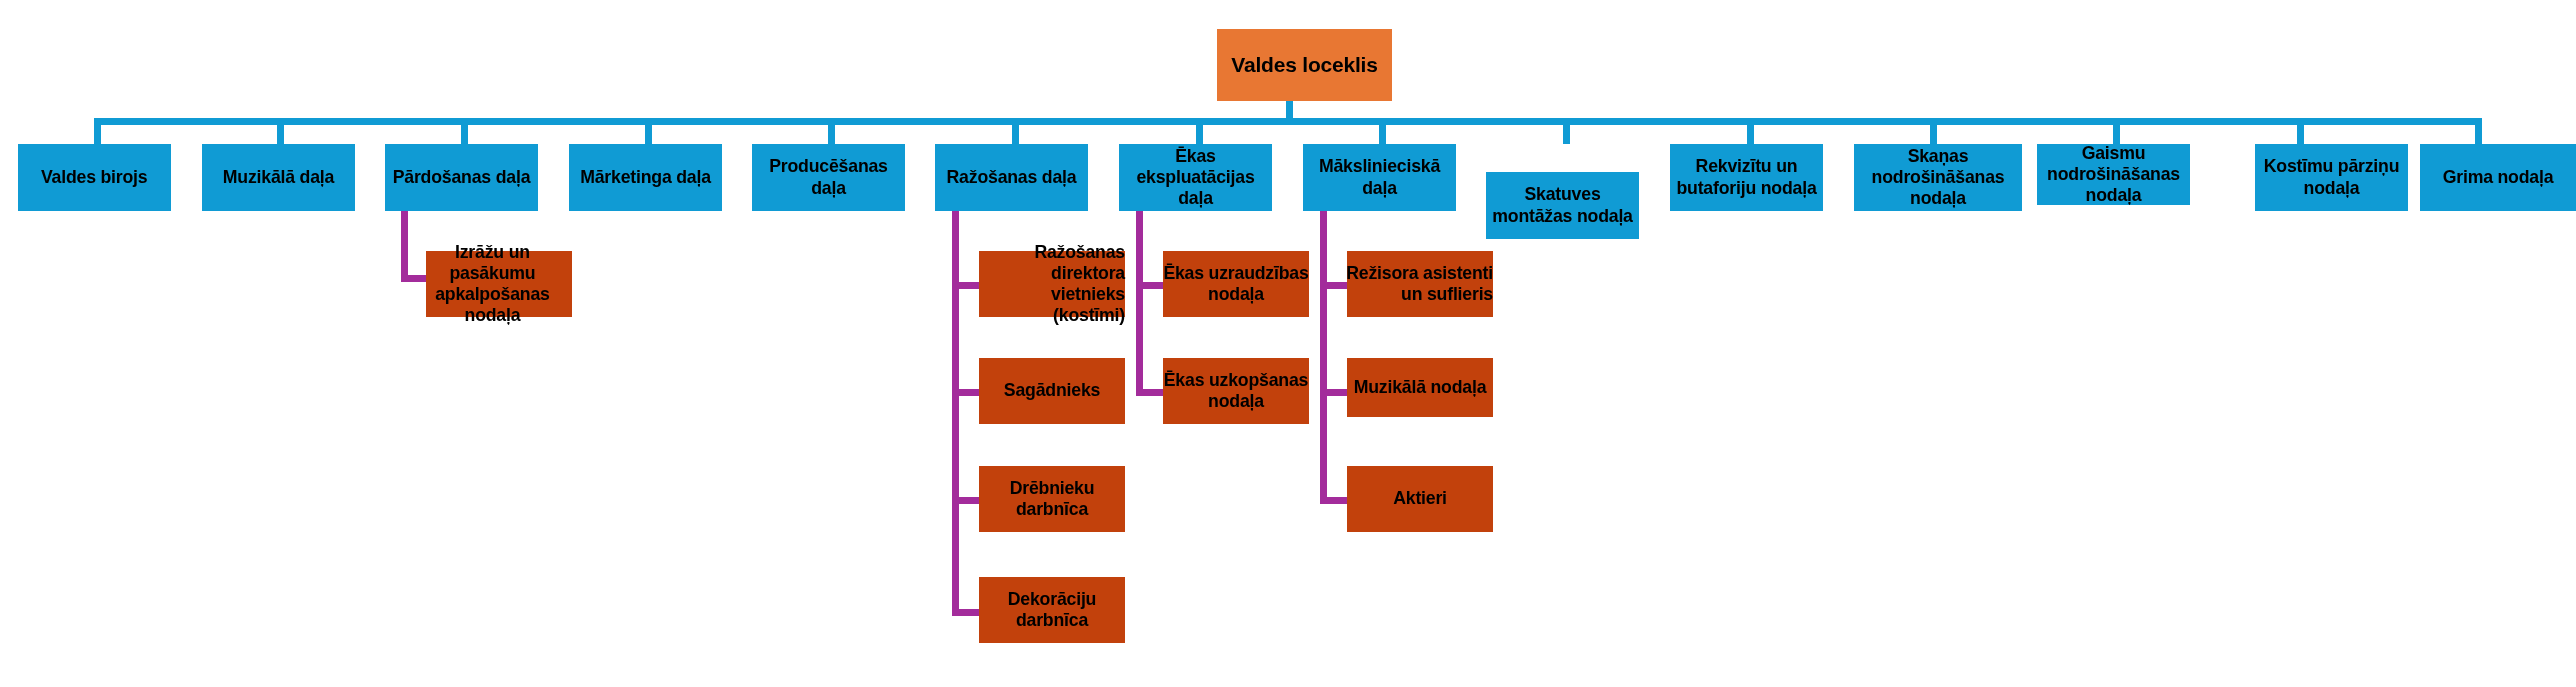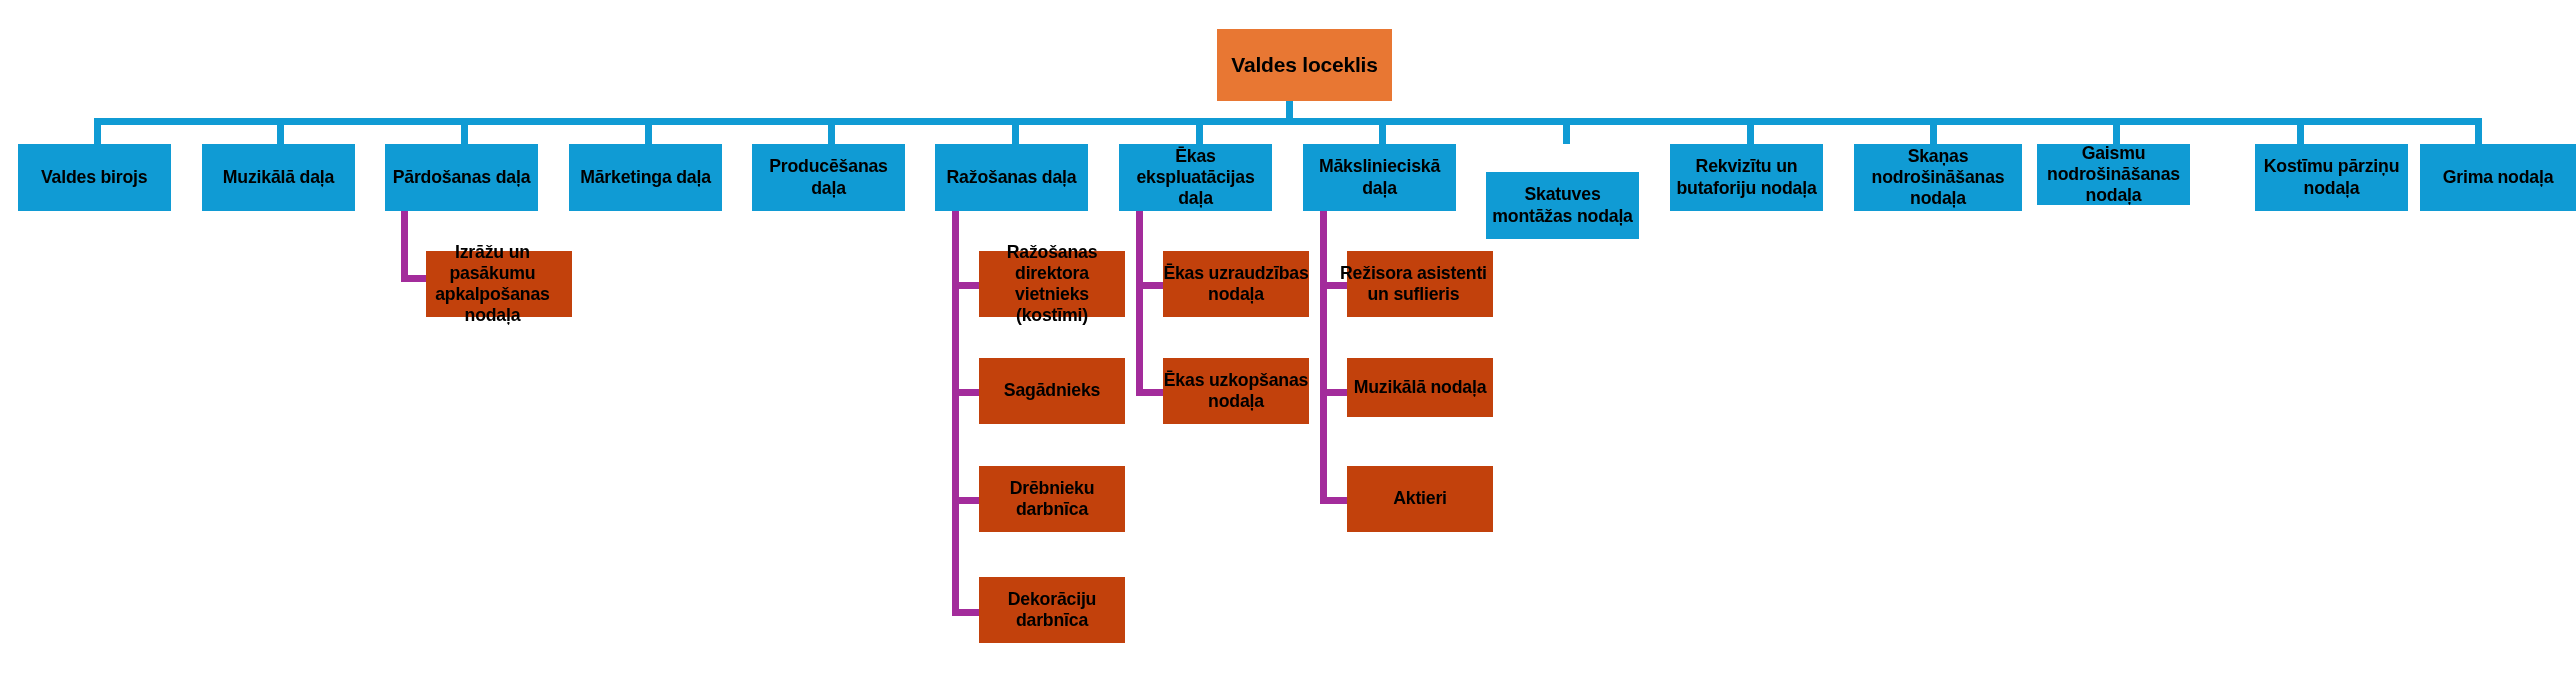--- a/index.html
+++ b/index.html
@@ -142,21 +142,21 @@
   <div class="node node-sub overflow" style="left:426px; top:251px; width:146px; height:66px;">
     <span class="node-label">Izrāžu un pasākumu apkalpošanas nodaļa</span>
   </div>
 
   <div class="conn-purple" style="left:952px; top:211px; width:7.2px; height:405px;"></div>
   <div class="conn-purple" style="left:952px; top:282px; width:26.5px; height:7.2px;"></div>
   <div class="conn-purple" style="left:952px; top:389px; width:26.5px; height:7.2px;"></div>
   <div class="conn-purple" style="left:952px; top:497px; width:26.5px; height:7.2px;"></div>
   <div class="conn-purple" style="left:952px; top:609px; width:26.5px; height:7.2px;"></div>
 
-  <div class="node node-sub" style="left:979px; top:251px; width:146px; height:66px;">
+  <div class="node node-sub" style="left:979px; top:251px; width:146px; height:66px;text-align:right;">
     <span class="node-label">Ražošanas direktora vietnieks (kostīmi)</span>
   </div>
   <div class="node node-sub" style="left:979px; top:358px; width:146px; height:66px;">
     <span class="node-label">Sagādnieks</span>
   </div>
   <div class="node node-sub" style="left:979px; top:466px; width:146px; height:66px;">
     <span class="node-label">Drēbnieku darbnīca</span>
   </div>
   <div class="node node-sub" style="left:979px; top:577px; width:146px; height:66px;">
     <span class="node-label">Dekorāciju darbnīca</span>
@@ -171,21 +171,21 @@
   </div>
   <div class="node node-sub" style="left:1163px; top:358px; width:146px; height:66px;">
     <span class="node-label">Ēkas uzkopšanas nodaļa</span>
   </div>
 
   <div class="conn-purple" style="left:1320px; top:211px; width:7.2px; height:293px;"></div>
   <div class="conn-purple" style="left:1320px; top:282px; width:26.5px; height:7.2px;"></div>
   <div class="conn-purple" style="left:1320px; top:389px; width:26.5px; height:7.2px;"></div>
   <div class="conn-purple" style="left:1320px; top:497px; width:26.5px; height:7.2px;"></div>
 
-  <div class="node node-sub overflow" style="left:1347px; top:251px; width:146px; height:66px;">
+  <div class="node node-sub overflow" style="left:1347px; top:251px; width:146px; height:66px;text-align:right;">
     <span class="node-label">Režisora asistenti un suflieris</span>
   </div>
   <div class="node node-sub" style="left:1347px; top:358px; width:146px; height:59px;">
     <span class="node-label">Muzikālā nodaļa</span>
   </div>
   <div class="node node-sub" style="left:1347px; top:466px; width:146px; height:66px;">
     <span class="node-label">Aktieri</span>
   </div>
 
 </div>

